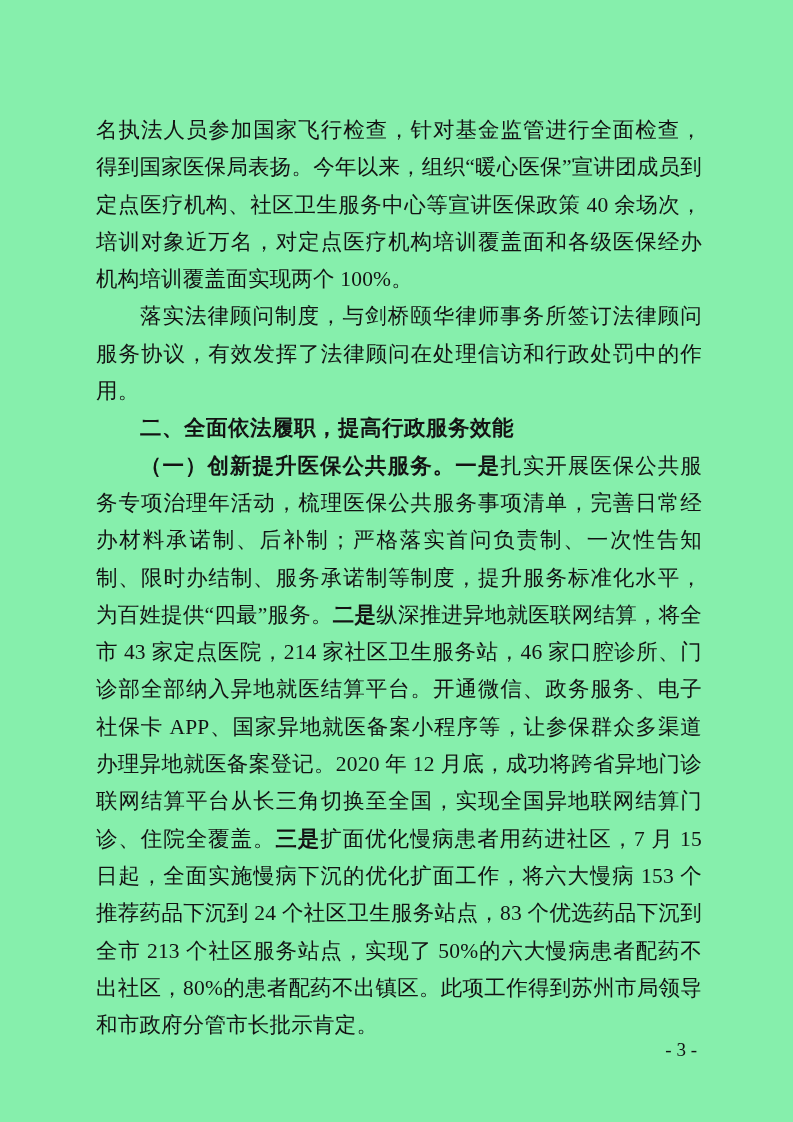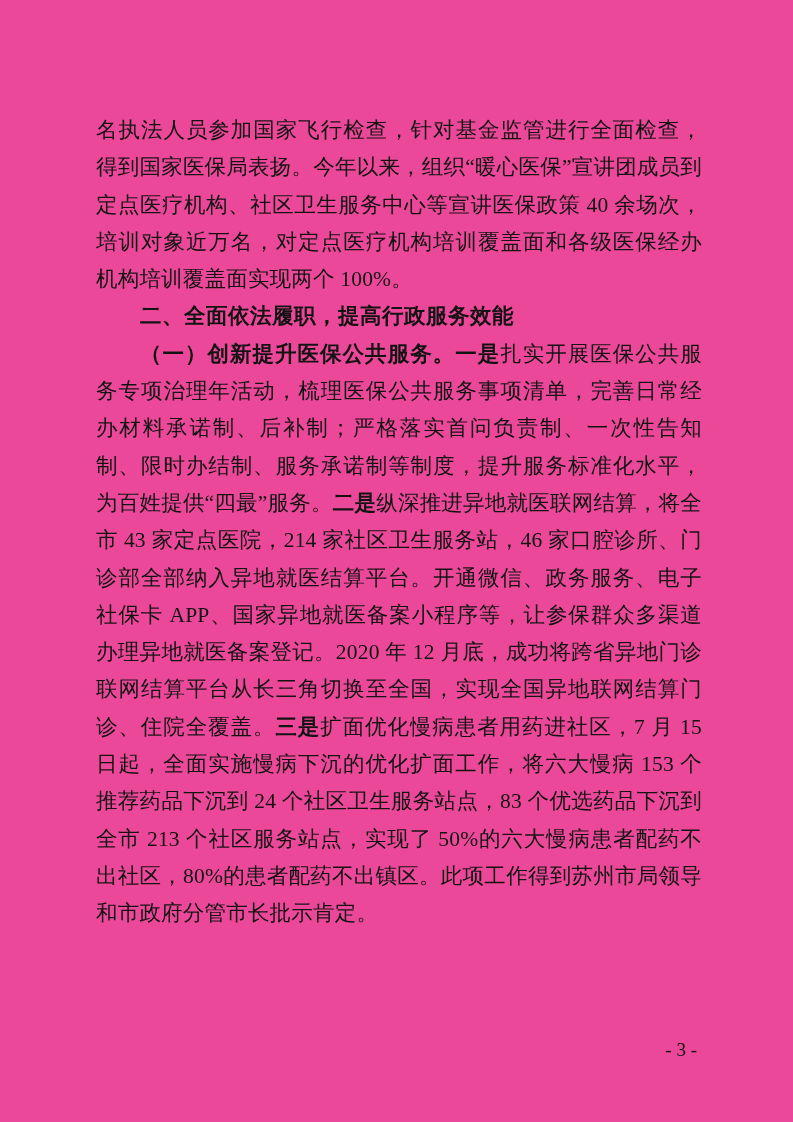--- a/index.html
+++ b/index.html
@@ -4,21 +4,21 @@
 <style>
   html, body {
     margin: 0;
     padding: 0;
     background: #ffffff;
   }
   .page {
     position: relative;
     width: 793px;
     height: 1122px;
-    background: #ec4899;
+    background: #86efac;
     overflow: hidden;
     color: #131313;
     font-family: "Liberation Serif", "DejaVu Serif", serif;
   }
   .content {
     position: absolute;
     left: 96px;
     top: 112px;
     width: 606px;
   }
@@ -51,17 +51,18 @@
     color: #111111;
     font-family: "Liberation Serif", "DejaVu Serif", serif;
   }
 </style>
 </head>
 <body>
 
 <div class="page">
   <div class="content">
       <p class="para"><span class="run">名执法人员参加国家飞行检查，针对基金监管进行全面检查，得到国家医保局表扬。今年以来，组织“暖心医保”宣讲团成员到定点医疗机构、社区卫生服务中心等宣讲医保政策 40 余场次，培训对象近万名，对定点医疗机构培训覆盖面和各级医保经办机构培训覆盖面实现两个 100%。</span></p>
+      <p class="para indent"><span class="run">落实法律顾问制度，与剑桥颐华律师事务所签订法律顾问服务协议，有效发挥了法律顾问在处理信访和行政处罚中的作用。</span></p>
       <p class="para heading indent"><span class="run bold">二、全面依法履职，提高行政服务效能</span></p>
       <p class="para indent"><span class="run bold">（一）创新提升医保公共服务。一是</span><span class="run">扎实开展医保公共服务专项治理年活动，梳理医保公共服务事项清单，完善日常经办材料承诺制、后补制；严格落实首问负责制、一次性告知制、限时办结制、服务承诺制等制度，提升服务标准化水平，为百姓提供“四最”服务。</span><span class="run bold">二是</span><span class="run">纵深推进异地就医联网结算，将全市 43 家定点医院，214 家社区卫生服务站，46 家口腔诊所、门诊部全部纳入异地就医结算平台。开通微信、政务服务、电子社保卡 APP、国家异地就医备案小程序等，让参保群众多渠道办理异地就医备案登记。2020 年 12 月底，成功将跨省异地门诊联网结算平台从长三角切换至全国，实现全国异地联网结算门诊、住院全覆盖。</span><span class="run bold">三是</span><span class="run">扩面优化慢病患者用药进社区，7 月 15 日起，全面实施慢病下沉的优化扩面工作，将六大慢病 153 个推荐药品下沉到 24 个社区卫生服务站点，83 个优选药品下沉到全市 213 个社区服务站点，实现了 50%的六大慢病患者配药不出社区，80%的患者配药不出镇区。此项工作得到苏州市局领导和市政府分管市长批示肯定。</span></p>
     </div>
   <div class="page-number">- 3 -</div>
 </div>
 
 </body></html>

